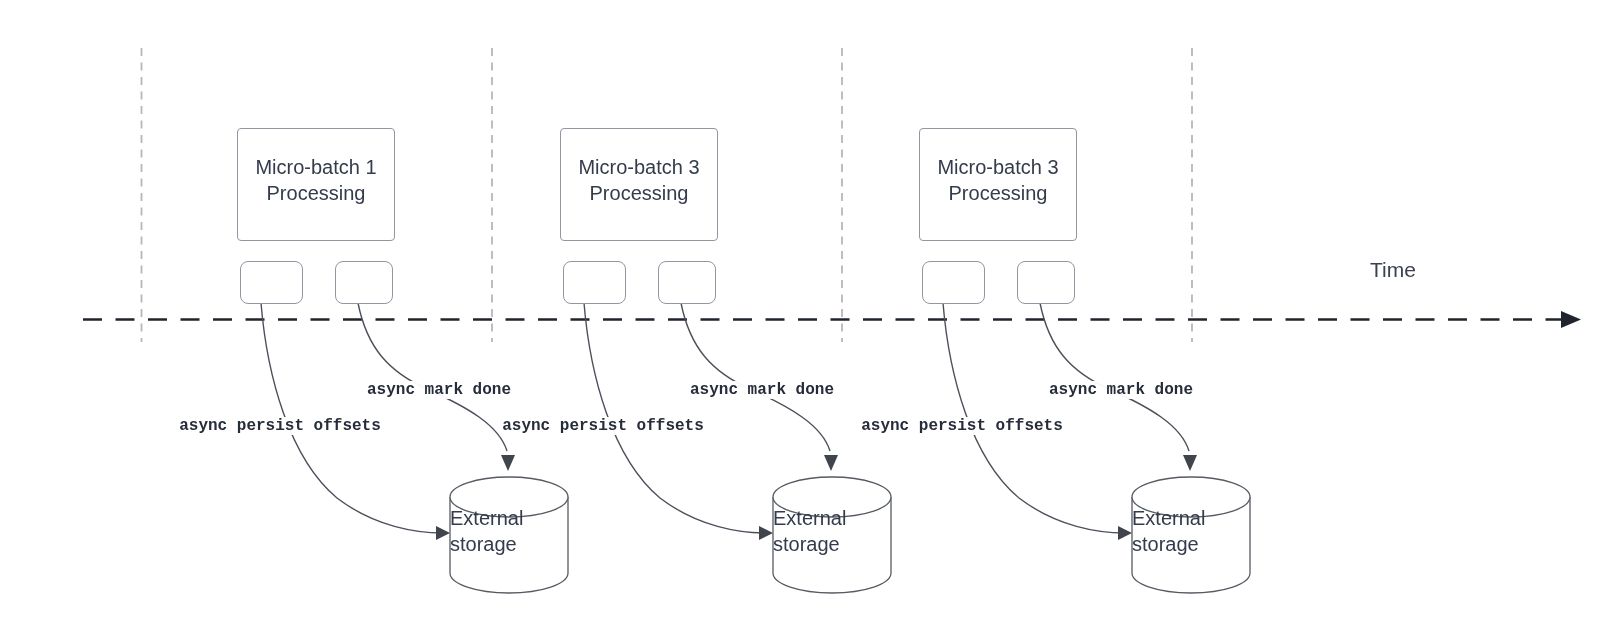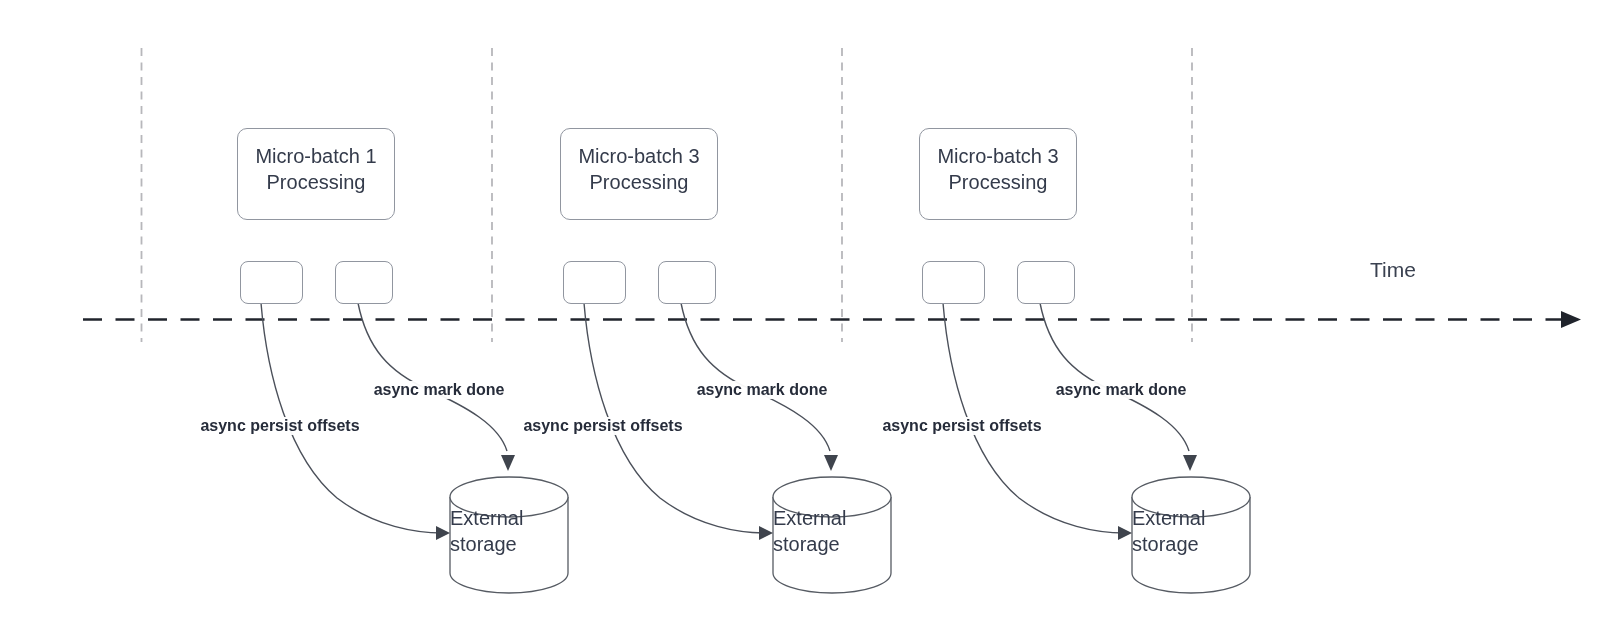--- a/index.html
+++ b/index.html
@@ -12,31 +12,31 @@
   .stage{position:relative;width:1600px;height:642px;background:#fff;}
   svg.lines{position:absolute;left:0;top:0;z-index:1;}
   .grid{stroke:var(--gridline);stroke-width:1.8;stroke-dasharray:8 6.5;fill:none}
   .axis{stroke:var(--axis);stroke-width:2.3;stroke-dasharray:19 13.5;fill:none}
   .axis-arrow{fill:var(--axis);stroke:none}
   .edge{stroke:var(--edge);stroke-width:1.4;fill:none}
   .arrow{fill:var(--arrowhead);stroke:none}
   .cyl{fill:#ffffff;stroke:var(--cylinder-border);stroke-width:1.3}
   .group{position:absolute;top:0;height:642px;width:0;z-index:2;}
   .g1{left:237px}.g2{left:560px}.g3{left:919px}
-  .bigbox{position:absolute;left:0;top:128px;width:158px;height:92px;background:#fff;
-    border:1px solid var(--node-border);border-radius:10px;display:flex;flex-direction:column;
+  .bigbox{position:absolute;left:0;top:128px;width:158px;height:113px;background:#fff;
+    border:1px solid var(--node-border);border-radius:4px;display:flex;flex-direction:column;
     align-items:center;justify-content:center;padding-bottom:10px;
     font-size:20px;line-height:26px;color:var(--node-text);text-align:center;}
   .sbox{position:absolute;top:261px;height:43px;background:#fff;
     border:1px solid var(--node-border);border-radius:8px;}
   .sboxA{left:3px;width:63px}
   .sboxB{left:98px;width:58px}
   .elabel{position:absolute;transform:translateX(-50%);white-space:nowrap;
     font-size:16px;font-weight:bold;color:var(--label-text);
-    background:rgba(255,255,255,0.95);padding:0 3px;line-height:18px;}
+    background:rgba(255,255,255,0.95);padding:0 3px;line-height:18px;font-family:Liberation Mono, monospace;}
   .persist{left:43px;top:417px}
   .done{left:202px;top:381px}
   .cyltext{position:absolute;left:213px;top:505px;width:118px;
     font-size:20px;line-height:26px;color:var(--node-text);}
   .timelabel{position:absolute;left:1362px;top:258px;font-size:21px;
     color:#3a4150;z-index:2;margin-left:8px;}
 </style>
 </head>
 <body>
 

